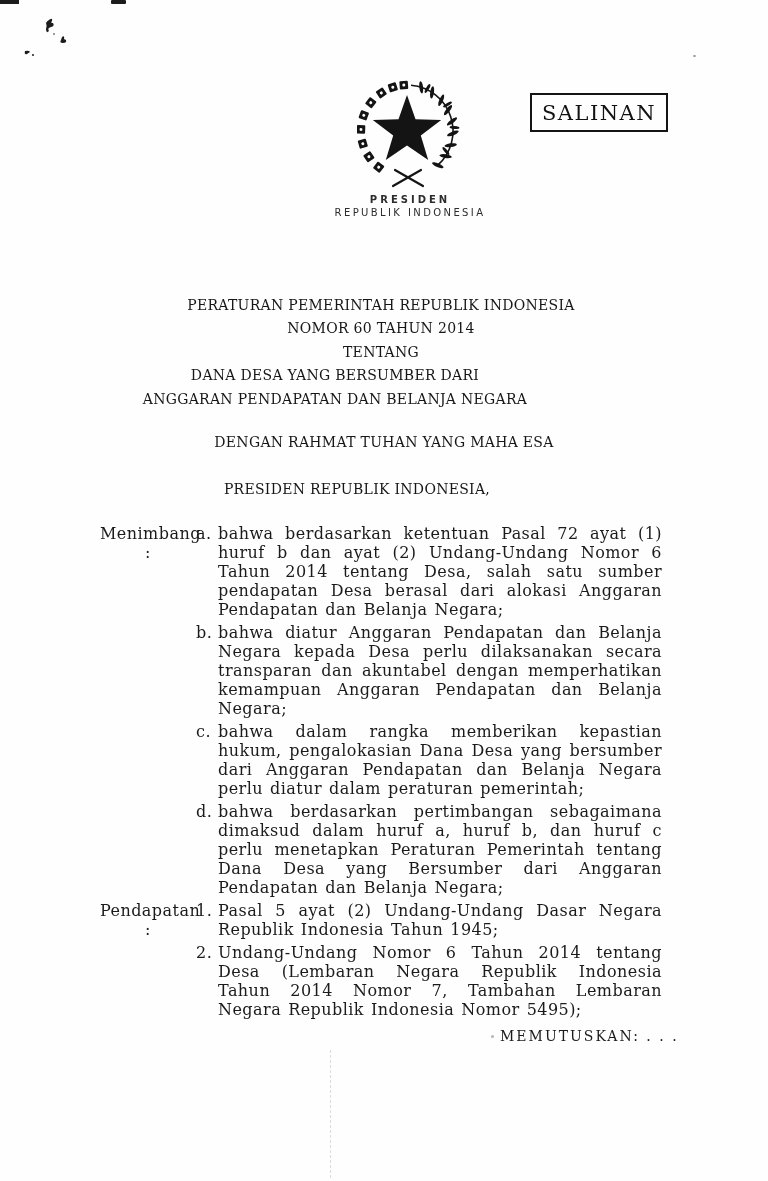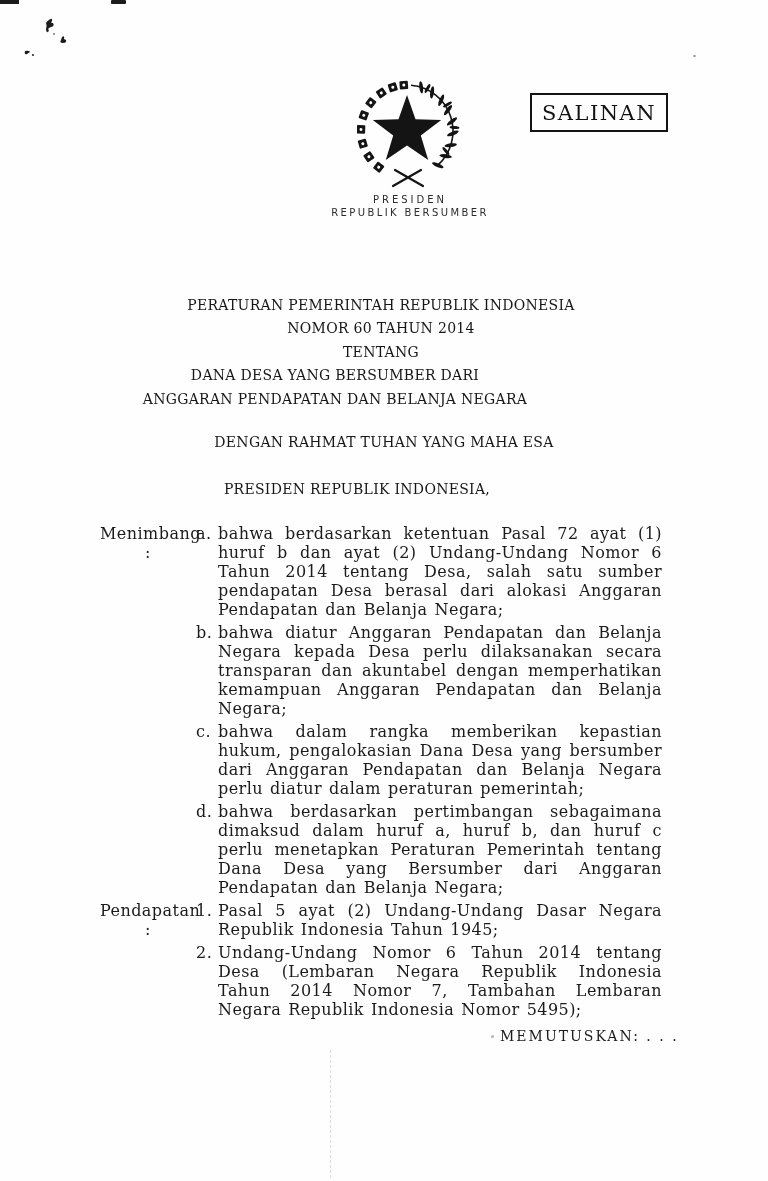--- a/index.html
+++ b/index.html
@@ -12,21 +12,21 @@
   .dash1{position:absolute;left:0;top:1;width:19px;height:4px;background:#1c1c1c;}
   .dash2{position:absolute;left:111px;top:0;width:15px;height:4px;background:#1c1c1c;border-radius:1px;}
   .ink{position:absolute;left:18px;top:16px;}
   .speck-tr{position:absolute;left:693px;top:55px;width:3px;height:2px;background:#9a9a9a;border-radius:50%;}
   .speck-mem{position:absolute;left:491px;top:1035px;width:3px;height:3px;background:#b5b5b5;border-radius:50%;}
   .fold-line{position:absolute;left:330px;top:1050px;height:128px;width:0;border-left:1px dashed #dcdcdc;}
   
   .emblem{position:absolute;left:357px;top:78px;width:104px;height:112px;}
   .inst{position:absolute;left:410px;transform:translateX(-50%);white-space:nowrap;
         font-family:"DejaVu Sans", sans-serif;color:#2c2c2c;}
-  .inst1{top:194px;font-size:10px;letter-spacing:3px;}
+  .inst1{top:194px;font-size:10px;letter-spacing:3px;font-weight:bold;}
   .inst2{top:207px;font-size:10px;letter-spacing:2.4px;}
   .stamp{
     position:absolute;left:530px;top:93px;width:134px;height:35px;
     border:2px solid #141414;display:flex;align-items:center;justify-content:center;
     font-weight:normal;font-size:21px;letter-spacing:1.5px;color:#111;
   }
   
   .tline{position:absolute;left:0;width:768px;text-align:center;white-space:nowrap;
          font-size:14px;letter-spacing:0.3px;color:#161616;}
   .t1{top:297px;transform:translateX(-3px);}
@@ -156,21 +156,21 @@
         <g transform="translate(70.5,10.5) rotate(30)">
             <ellipse rx="1.5" ry="5"></ellipse>
           </g>
 
         <path d="M36,108 L64,92 M38,92 L66,108" fill="none" stroke="#141414" stroke-width="2.2" stroke-linecap="round"></path>
       </g>
     </svg>
   </div>
 
   <div class="inst inst1">PRESIDEN</div>
-  <div class="inst inst2">REPUBLIK BERSUMBER</div>
+  <div class="inst inst2">REPUBLIK INDONESIA</div>
 
   <div class="stamp">SALINAN</div>
 
   <div class="tline t1">PERATURAN PEMERINTAH REPUBLIK INDONESIA</div>
   <div class="tline t2">NOMOR 60 TAHUN 2014</div>
   <div class="tline t3">TENTANG</div>
   <div class="tline t4">DANA DESA YANG BERSUMBER DARI</div>
   <div class="tline t5">ANGGARAN PENDAPATAN DAN BELANJA NEGARA</div>
 
   <div class="tline p1">DENGAN RAHMAT TUHAN YANG MAHA ESA</div>

